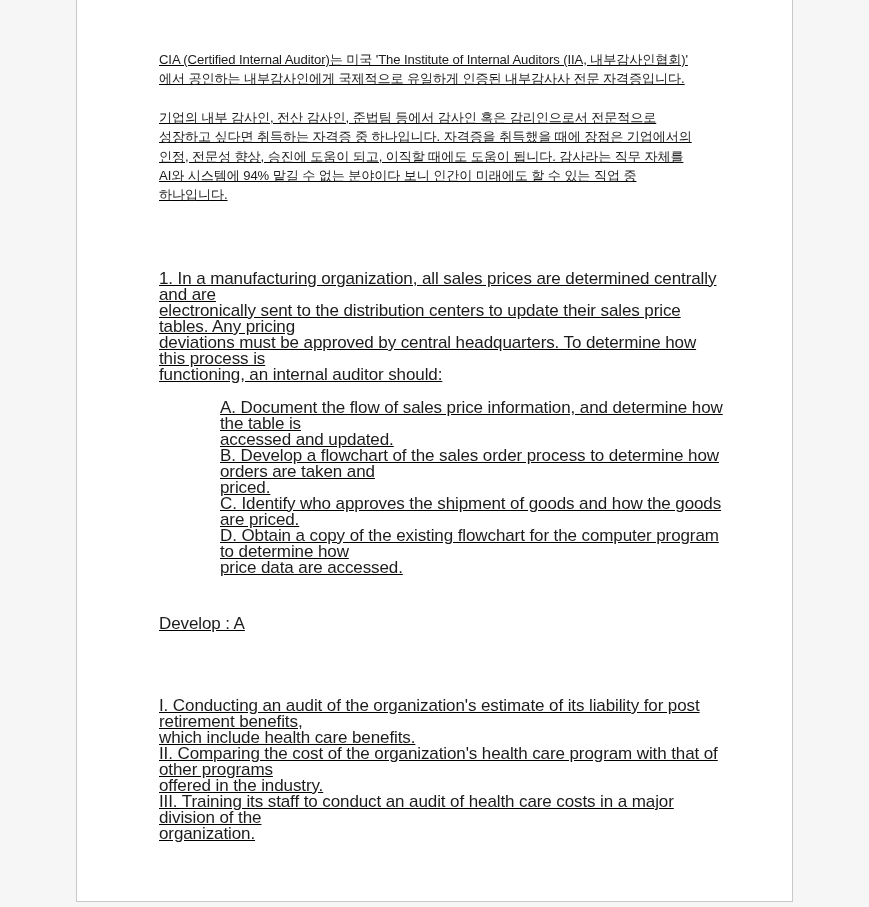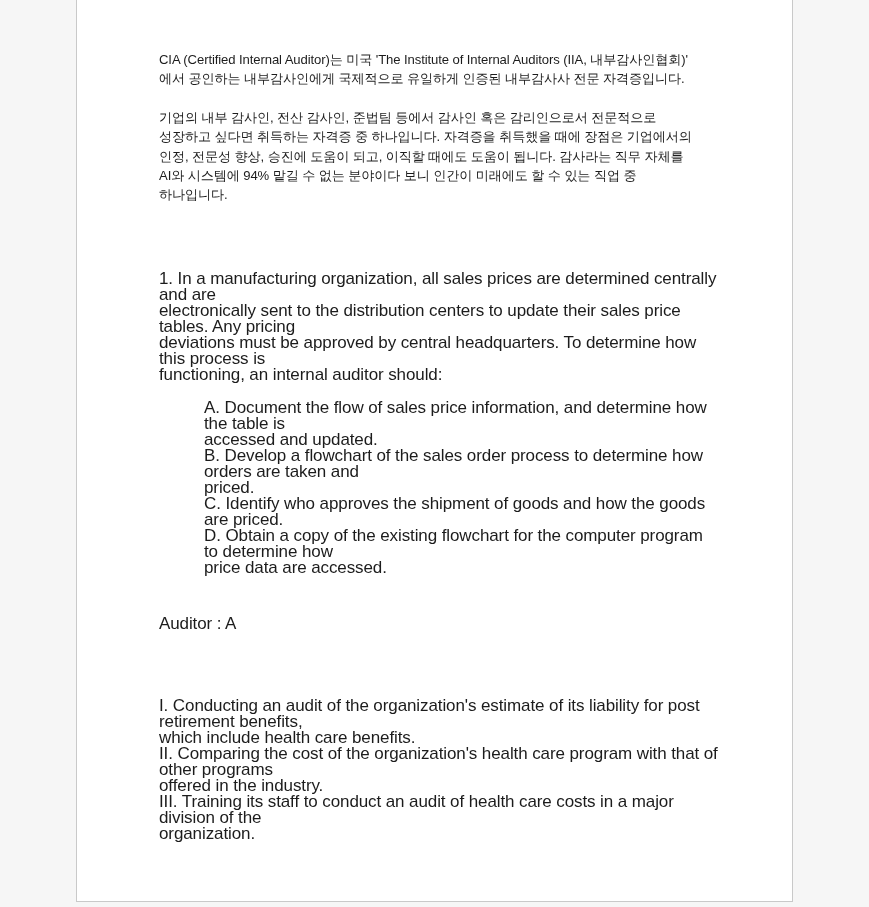--- a/index.html
+++ b/index.html
@@ -25,20 +25,21 @@
     border-right: 1px solid #c9c9c9;
     border-bottom: 1px solid #c9c9c9;
     box-sizing: border-box;
     overflow: hidden;
   }
   #content {
     position: absolute;
     left: 82px;
     top: 50px;
     width: 560px;
+    text-decoration: underline;
   }
   p {
     margin: 0;
     color: #1c1c1c;
     font-size: 13.2px;
     line-height: 19.3px;
     letter-spacing: -0.1px;
     white-space: pre-line;
   }
   .ko {
@@ -49,21 +50,21 @@
     font-size: 17px;
     line-height: 16px;
   }
   .gap-para   { height: 19px; }
   .gap-block  { height: 47px; }
   .gap-choices{ height: 17px; }
   .gap-answer { height: 40px; }
   .gap-q2     { height: 48px; }
   .gap-roman  { height: 18px; }
   .choices {
-    margin-left: 45px;
+    margin-left: 61px;
     width: 516px;
   }
 </style>
 </head>
 <body>
 
 <div id="page">
   <div id="content">
 
     <p class="ko">CIA (Certified Internal Auditor)는 미국 'The Institute of Internal Auditors (IIA, 내부감사인협회)'
@@ -92,21 +93,21 @@
     <p class="en choices">A. Document the flow of sales price information, and determine how the table is
 accessed and updated.
 B. Develop a flowchart of the sales order process to determine how orders are taken and
 priced.
 C. Identify who approves the shipment of goods and how the goods are priced.
 D. Obtain a copy of the existing flowchart for the computer program to determine how
 price data are accessed.</p>
 
     <div class="gap-answer"></div>
 
-    <p class="en">Auditor : A</p>
+    <p class="en">Develop : A</p>
 
     <div class="gap-q2"></div>
 
 
     <div class="gap-roman"></div>
 
     <p class="en">I. Conducting an audit of the organization's estimate of its liability for post retirement benefits,
 which include health care benefits.
 II. Comparing the cost of the organization's health care program with that of other programs
 offered in the industry.

